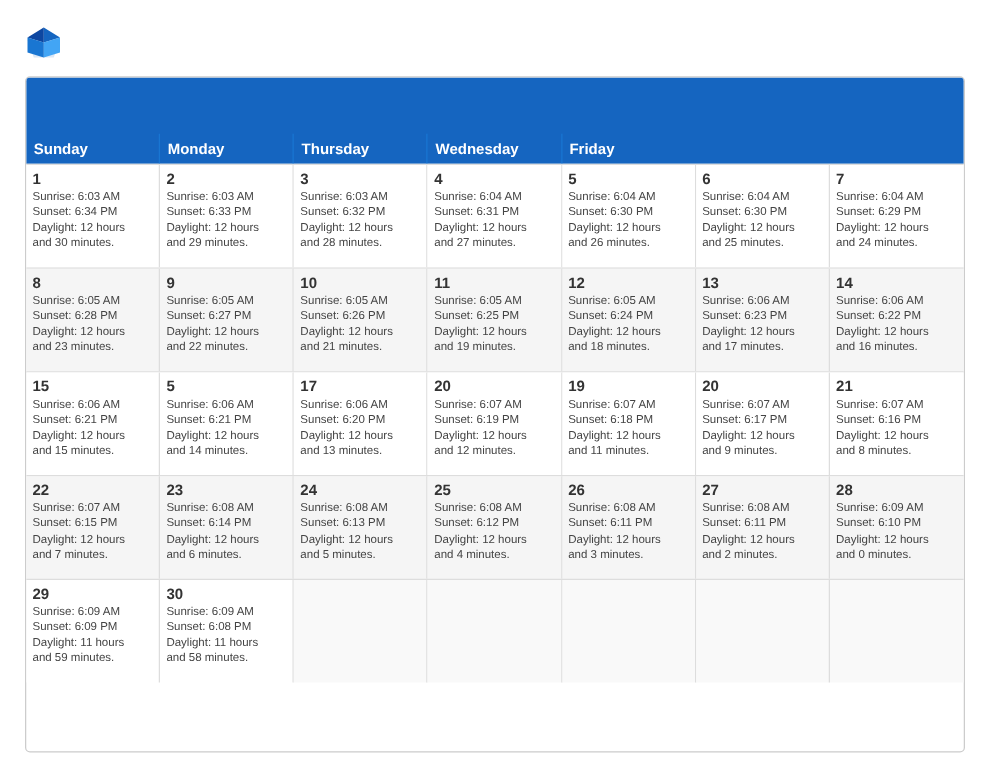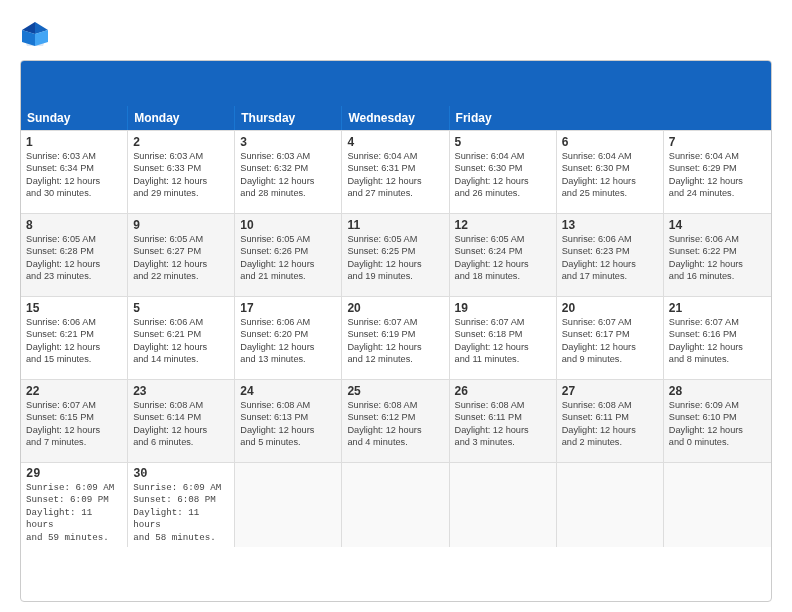--- a/index.html
+++ b/index.html
@@ -332,21 +332,21 @@
 and 2 minutes.</div>
           </div>
           <div class="cal-cell">
             <div class="day-num">28</div>
             <div class="day-info" style="white-space: pre-line;">Sunrise: 6:09 AM
 Sunset: 6:10 PM
 Daylight: 12 hours
 and 0 minutes.</div>
           </div>
         </div>
-        <div class="cal-row" style="min-height: 82px; font-family: Liberation Mono, monospace;">
+        <div class="cal-row" style="min-height: 82px;">
           <div class="cal-cell">
             <div class="day-num">29</div>
             <div class="day-info" style="white-space: pre-line;">Sunrise: 6:09 AM
 Sunset: 6:09 PM
 Daylight: 11 hours
 and 59 minutes.</div>
           </div>
           <div class="cal-cell">
             <div class="day-num">30</div>
             <div class="day-info" style="white-space: pre-line;">Sunrise: 6:09 AM

